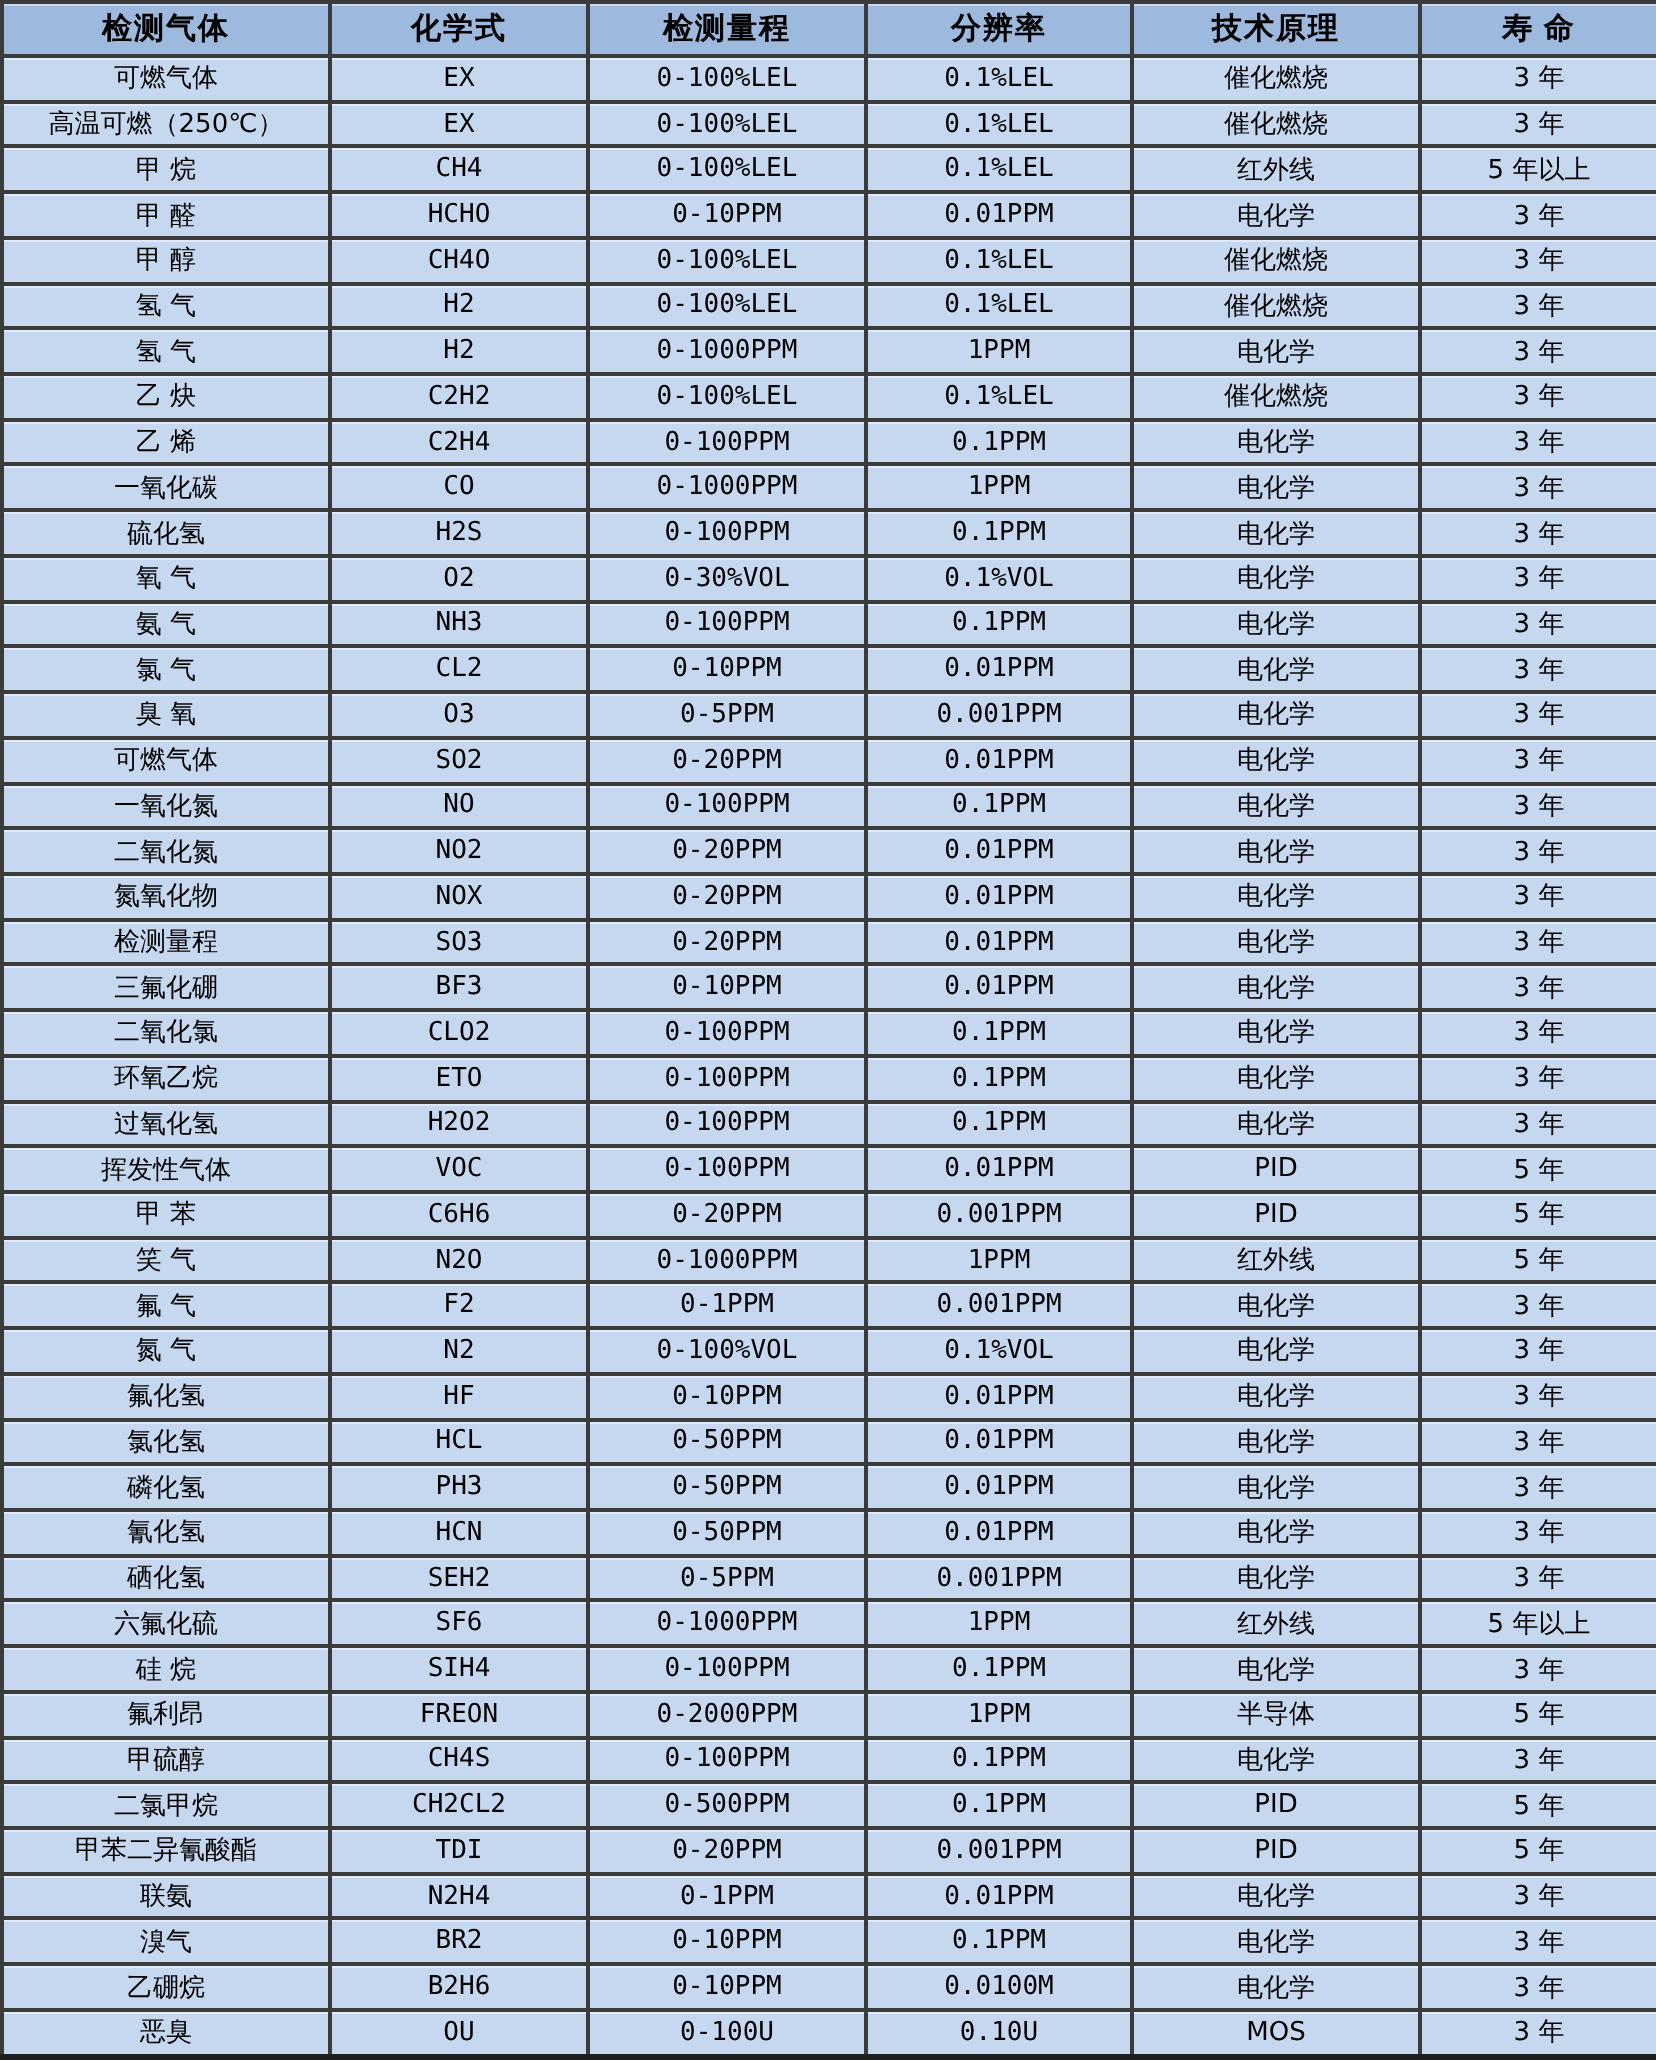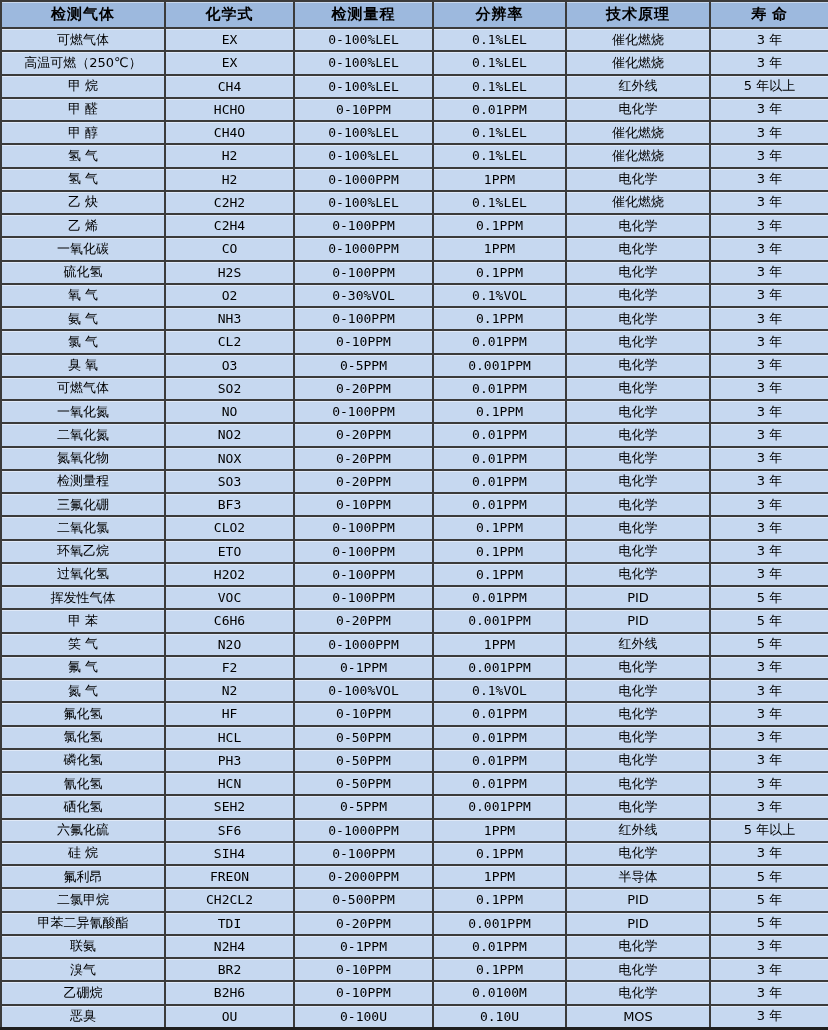--- a/index.html
+++ b/index.html
@@ -362,20 +362,28 @@
       </tr>
       <tr>
         <td class="c-gas">氟利昂</td>
         <td class="c-formula">FREON</td>
         <td class="c-range">0-2000PPM</td>
         <td class="c-resolution">1PPM</td>
         <td class="c-principle">半导体</td>
         <td class="c-lifespan">5 年</td>
       </tr>
       <tr>
+        <td class="c-gas">甲硫醇</td>
+        <td class="c-formula">CH4S</td>
+        <td class="c-range">0-100PPM</td>
+        <td class="c-resolution">0.1PPM</td>
+        <td class="c-principle">电化学</td>
+        <td class="c-lifespan">3 年</td>
+      </tr>
+      <tr>
         <td class="c-gas">二氯甲烷</td>
         <td class="c-formula">CH2CL2</td>
         <td class="c-range">0-500PPM</td>
         <td class="c-resolution">0.1PPM</td>
         <td class="c-principle">PID</td>
         <td class="c-lifespan">5 年</td>
       </tr>
       <tr>
         <td class="c-gas">甲苯二异氰酸酯</td>
         <td class="c-formula">TDI</td>

